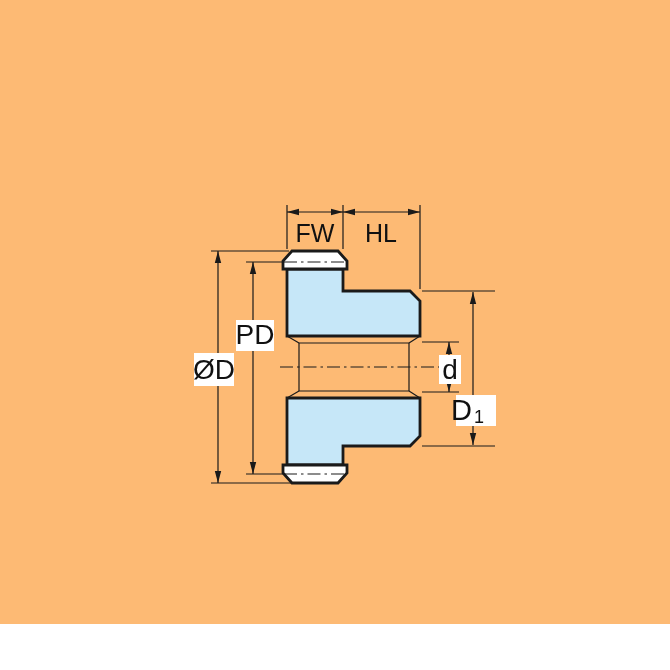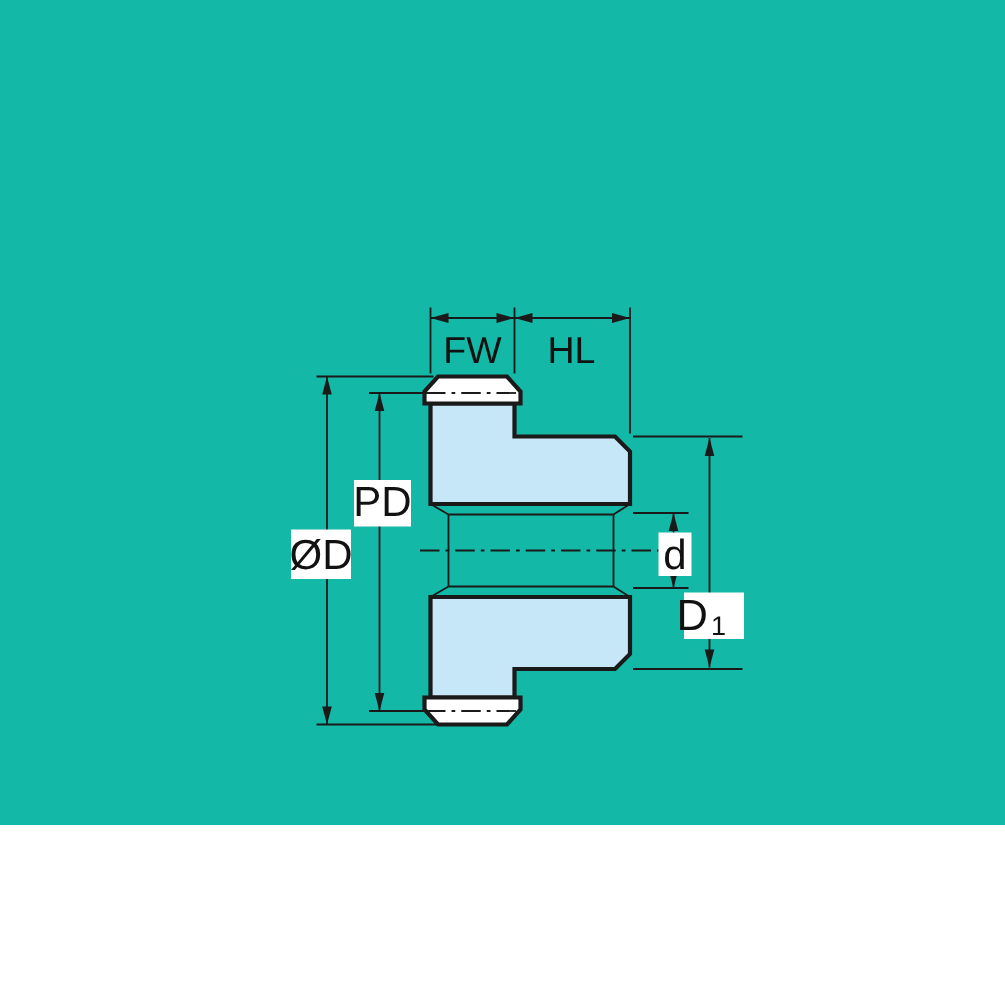--- a/index.html
+++ b/index.html
@@ -6,22 +6,22 @@
     margin: 0;
     padding: 0;
     width: 670px;
     height: 670px;
     background: #ffffff;
     font-family: "Liberation Sans", sans-serif;
   }
   .stage {
     position: relative;
     width: 670px;
-    height: 550px;
-    background: #14b8a6;
+    height: 624px;
+    background: #fdba74;
     overflow: hidden;
   }
   svg { display: block; }
   .thick {
     stroke: #1a1a1a;
     stroke-width: 2.8;
     stroke-linejoin: miter;
   }
   .thin {
     stroke: #1a1a1a;

